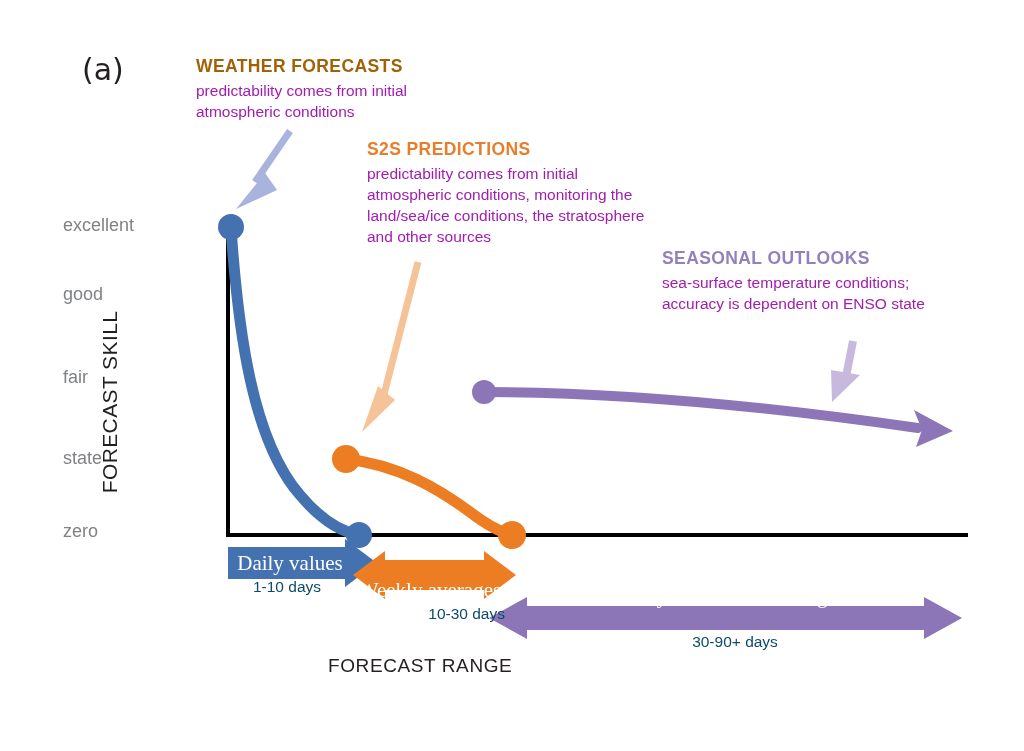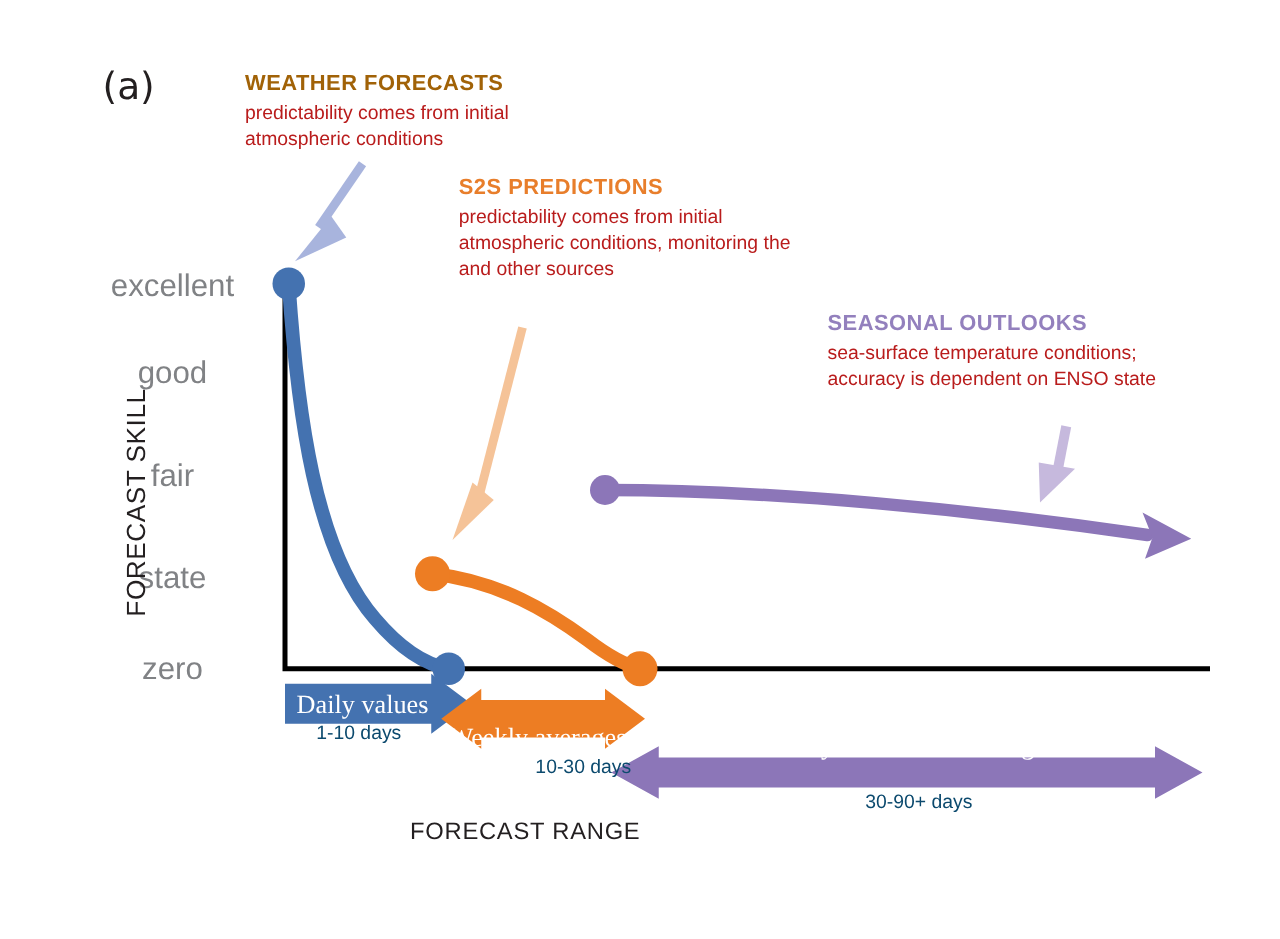--- a/index.html
+++ b/index.html
@@ -33,39 +33,39 @@
   }
 
   
   .ann-title {
     font-size: 17.5px;
     font-weight: bold;
     letter-spacing: 0.4px;
   }
   .ann-body {
     font-size: 15.5px;
-    color: #b91c1c;
+    color: #a21caf;
     line-height: 21px;
   }
   .ann-block { position: absolute; }
 
   #ann-weather { left: 196px; top: 56px; }
   #ann-weather .ann-title { color: #a16207; }
   #ann-s2s { left: 367px; top: 139px; }
   #ann-s2s .ann-title { color: #e87e2b; }
   #ann-seasonal { left: 662px; top: 248px; }
   #ann-seasonal .ann-title { color: #9380bd; }
   .ann-title { display: block; margin: 0 0 3px 0; }
   .ann-body { display: block; }
 
   
   .tick {
-    font-size: 25px;
+    font-size: 18px;
     color: #808285;
-    text-align: center;
+    text-align: left;
     position: absolute;
     width: 150px;
   }
   #tick-excellent { left: 63px; top: 215px; }
   #tick-good      { left: 63px; top: 284px; }
   #tick-fair      { left: 63px; top: 367px; }
   #tick-poor      { left: 63px; top: 448px; }
   #tick-zero      { left: 63px; top: 521px; }
 
   
@@ -175,20 +175,21 @@
   <div class="ann-block" id="ann-weather">
     <span class="ann-title">WEATHER FORECASTS</span>
     <span class="ann-body">predictability comes from initial</span>
     <span class="ann-body">atmospheric conditions</span>
   </div>
 
   <div class="ann-block" id="ann-s2s">
     <span class="ann-title">S2S PREDICTIONS</span>
     <span class="ann-body">predictability comes from initial</span>
     <span class="ann-body">atmospheric conditions, monitoring the</span>
+    <span class="ann-body">land/sea/ice conditions, the stratosphere</span>
     <span class="ann-body">and other sources</span>
   </div>
 
   <div class="ann-block" id="ann-seasonal">
     <span class="ann-title">SEASONAL OUTLOOKS</span>
     <span class="ann-body">sea-surface temperature conditions;</span>
     <span class="ann-body">accuracy is dependent on ENSO state</span>
   </div>
 
   <div class="tick" id="tick-excellent">excellent</div>

